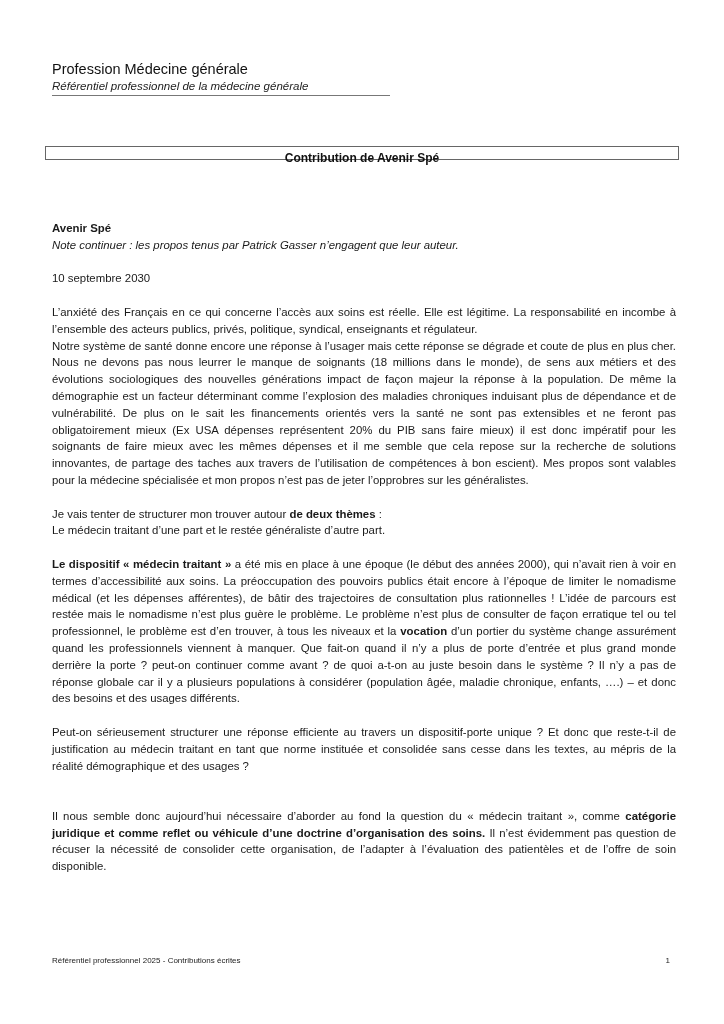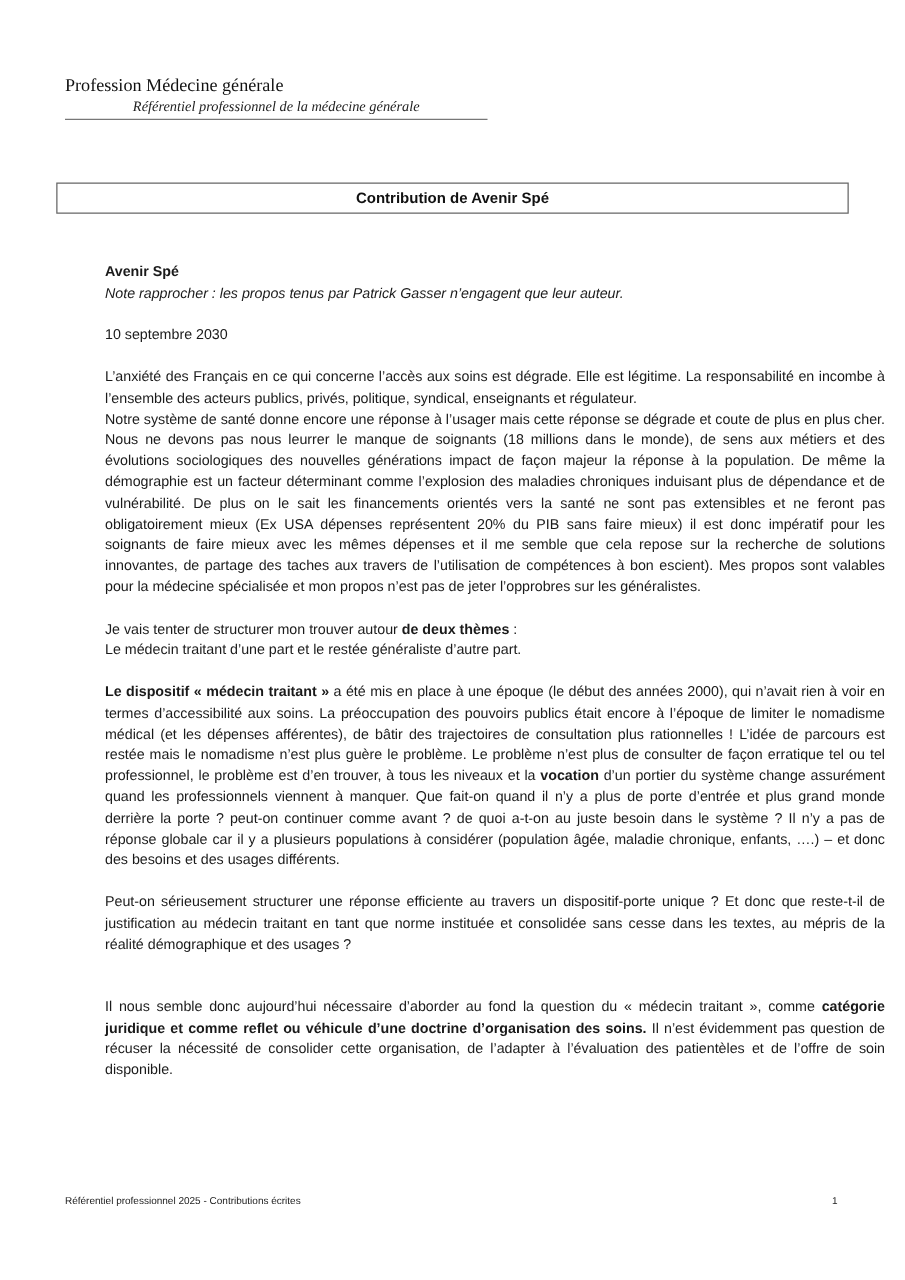--- a/index.html
+++ b/index.html
@@ -1,26 +1,26 @@
 <!DOCTYPE html>
 <html><head>
 <meta charset="utf-8">
 <style>
   html, body { margin: 0; padding: 0; background: #ffffff; }
   body { width: 724px; height: 1024px; position: relative; overflow: hidden;
          font-family: "Liberation Sans", sans-serif; color: #1a1a1a; }
-  .page-header { position: absolute; left: 52px; top: 60px; width: 338px; font-family: Liberation Serif, serif; }
+  .page-header { position: absolute; left: 52px; top: 60px; width: 338px; }
   .hdr-title { font-size: 14.5px; line-height: 18px; color: #111; }
   .hdr-sub { font-size: 11.5px; line-height: 16px; font-style: italic; color: #222;
-             border-bottom: 1px solid #777; padding-bottom: 1px; text-align: center; }
-  .contrib-box { position: absolute; left: 45px; top: 146px; width: 634px; height: 25px;
+             border-bottom: 1px solid #777; padding-bottom: 1px; }
+  .contrib-box { position: absolute; left: 45px; top: 146px; width: 634px; height: 14px;
                  border: 1px solid #666; box-sizing: border-box; text-align: center;
                  font-weight: bold; font-size: 12px; line-height: 23px; color: #111; }
-  .body { position: absolute; left: 52px; top: 210px; width: 624px;
-          font-size: 11.4px; line-height: 16.8px; color: #1a1a1a; margin-left: 32px; }
+  .body { position: absolute; left: 52px; top: 220px; width: 624px;
+          font-size: 11.4px; line-height: 16.8px; color: #1a1a1a; }
   .body p { margin: 0; }
   .just { text-align: justify; }
   .gap { height: 16.8px; }
   .b { font-weight: bold; }
   .i { font-style: italic; }
   .footer { position: absolute; left: 52px; top: 955px; width: 620px; font-size: 8px;
             line-height: 12px; color: #222; }
   .footer .pg { position: absolute; right: 2px; top: 0; }
 </style>
 </head>
@@ -30,26 +30,26 @@
   <div class="hdr-title">Profession Médecine générale</div>
   <div class="hdr-sub">Référentiel professionnel de la médecine générale</div>
 </div>
 
 <div class="contrib-box">
   <span>Contribution de Avenir Spé</span>
 </div>
 
 <div class="body">
   <p class="b">Avenir Spé</p>
-  <p class="i">Note rapprocher : les propos tenus par Patrick Gasser n’engagent que leur auteur.</p>
+  <p class="i">Note continuer : les propos tenus par Patrick Gasser n’engagent que leur auteur.</p>
   <div class="gap"></div>
   <p>10 septembre 2030</p>
   <div class="gap"></div>
 
-  <p class="just">L’anxiété des Français en ce qui concerne l’accès aux soins est dégrade. Elle est légitime. La responsabilité en incombe à l’ensemble des acteurs publics, privés, politique, syndical, enseignants et régulateur.</p>
+  <p class="just">L’anxiété des Français en ce qui concerne l’accès aux soins est réelle. Elle est légitime. La responsabilité en incombe à l’ensemble des acteurs publics, privés, politique, syndical, enseignants et régulateur.</p>
   <p class="just">Notre système de santé donne encore une réponse à l’usager mais cette réponse se dégrade et coute de plus en plus cher. Nous ne devons pas nous leurrer le manque de soignants (18 millions dans le monde), de sens aux métiers et des évolutions sociologiques des nouvelles générations impact de façon majeur la réponse à la population. De même la démographie est un facteur déterminant comme l’explosion des maladies chroniques induisant plus de dépendance et de vulnérabilité. De plus on le sait les financements orientés vers la santé ne sont pas extensibles et ne feront pas obligatoirement mieux (Ex USA dépenses représentent 20% du PIB sans faire mieux) il est donc impératif pour les soignants de faire mieux avec les mêmes dépenses et il me semble que cela repose sur la recherche de solutions innovantes, de partage des taches aux travers de l’utilisation de compétences à bon escient). Mes propos sont valables pour la médecine spécialisée et mon propos n’est pas de jeter l’opprobres sur les généralistes.</p>
   <div class="gap"></div>
 
   <p><span>Je vais tenter de structurer mon trouver autour </span><span class="b">de deux thèmes</span><span> :</span></p>
   <p>Le médecin traitant d’une part et le restée généraliste d’autre part.</p>
   <div class="gap"></div>
 
   <p class="just"><span class="b">Le dispositif « médecin traitant »</span><span> a été mis en place à une époque (le début des années 2000), qui n’avait rien à voir en termes d’accessibilité aux soins. La préoccupation des pouvoirs publics était encore à l’époque de limiter le nomadisme médical (et les dépenses afférentes), de bâtir des trajectoires de consultation plus rationnelles ! L’idée de parcours est restée mais le nomadisme n’est plus guère le problème. Le problème n’est plus de consulter de façon erratique tel ou tel professionnel, le problème est d’en trouver, à tous les niveaux et la </span><span class="b">vocation</span><span> d’un portier du système change assurément quand les professionnels viennent à manquer. Que fait-on quand il n’y a plus de porte d’entrée et plus grand monde derrière la porte ? peut-on continuer comme avant ? de quoi a-t-on au juste besoin dans le système ? Il n’y a pas de réponse globale car il y a plusieurs populations à considérer (population âgée, maladie chronique, enfants, ….) – et donc des besoins et des usages différents.</span></p>
   <div class="gap"></div>
 

